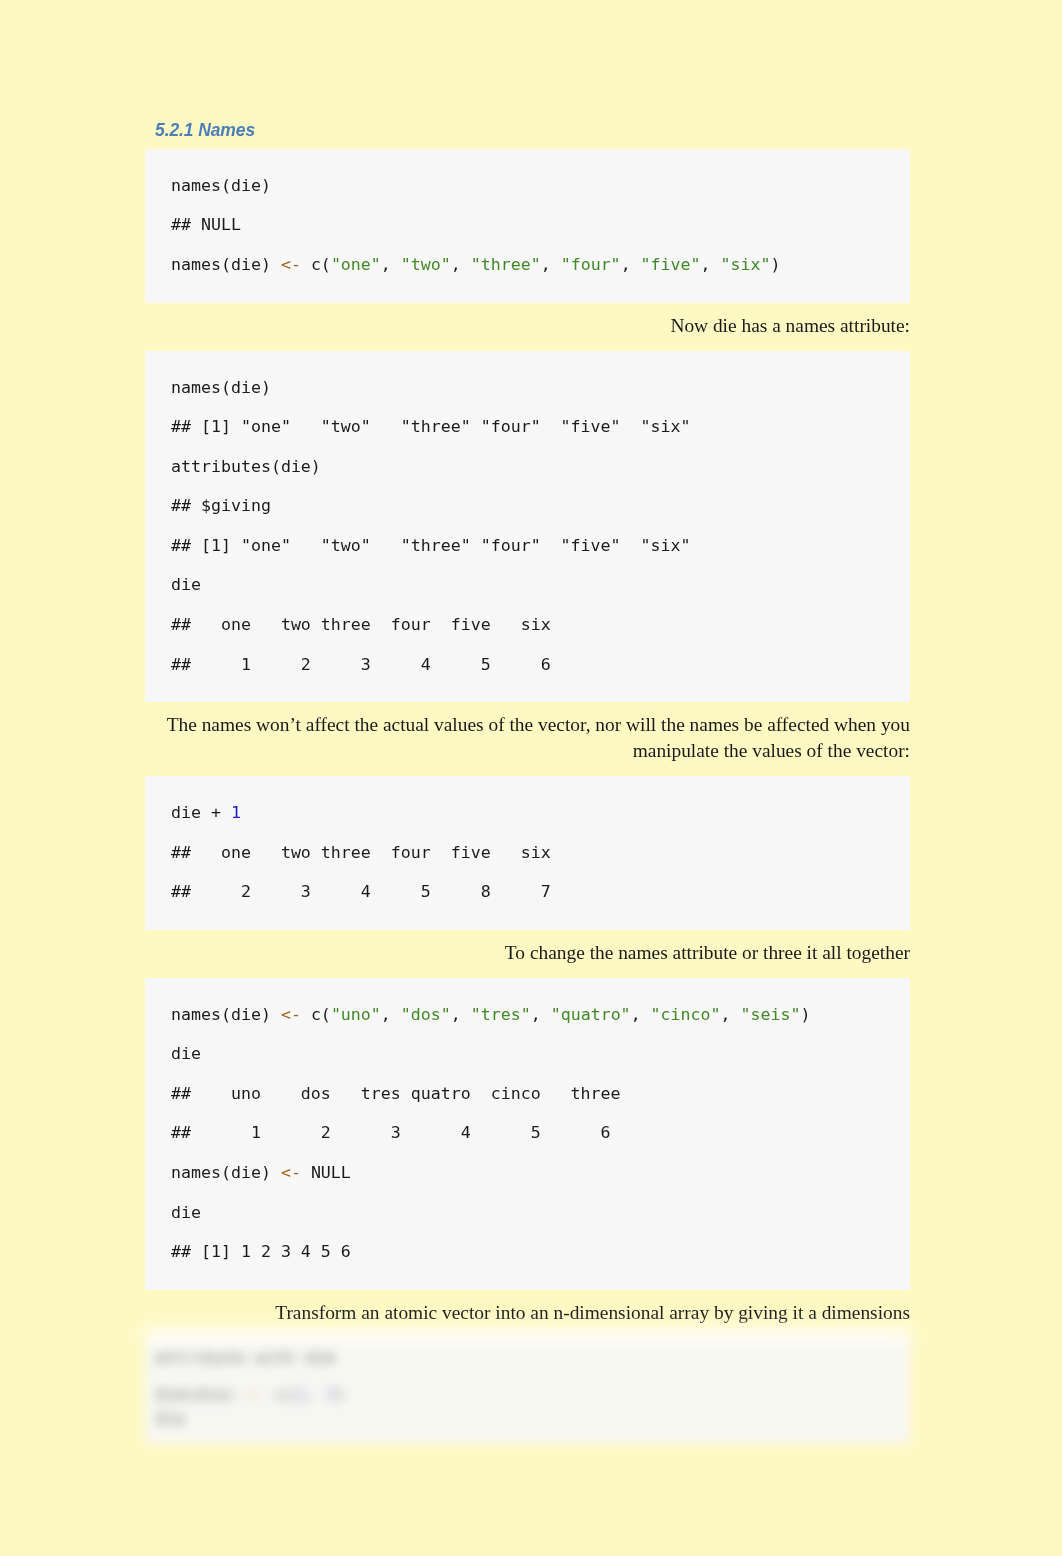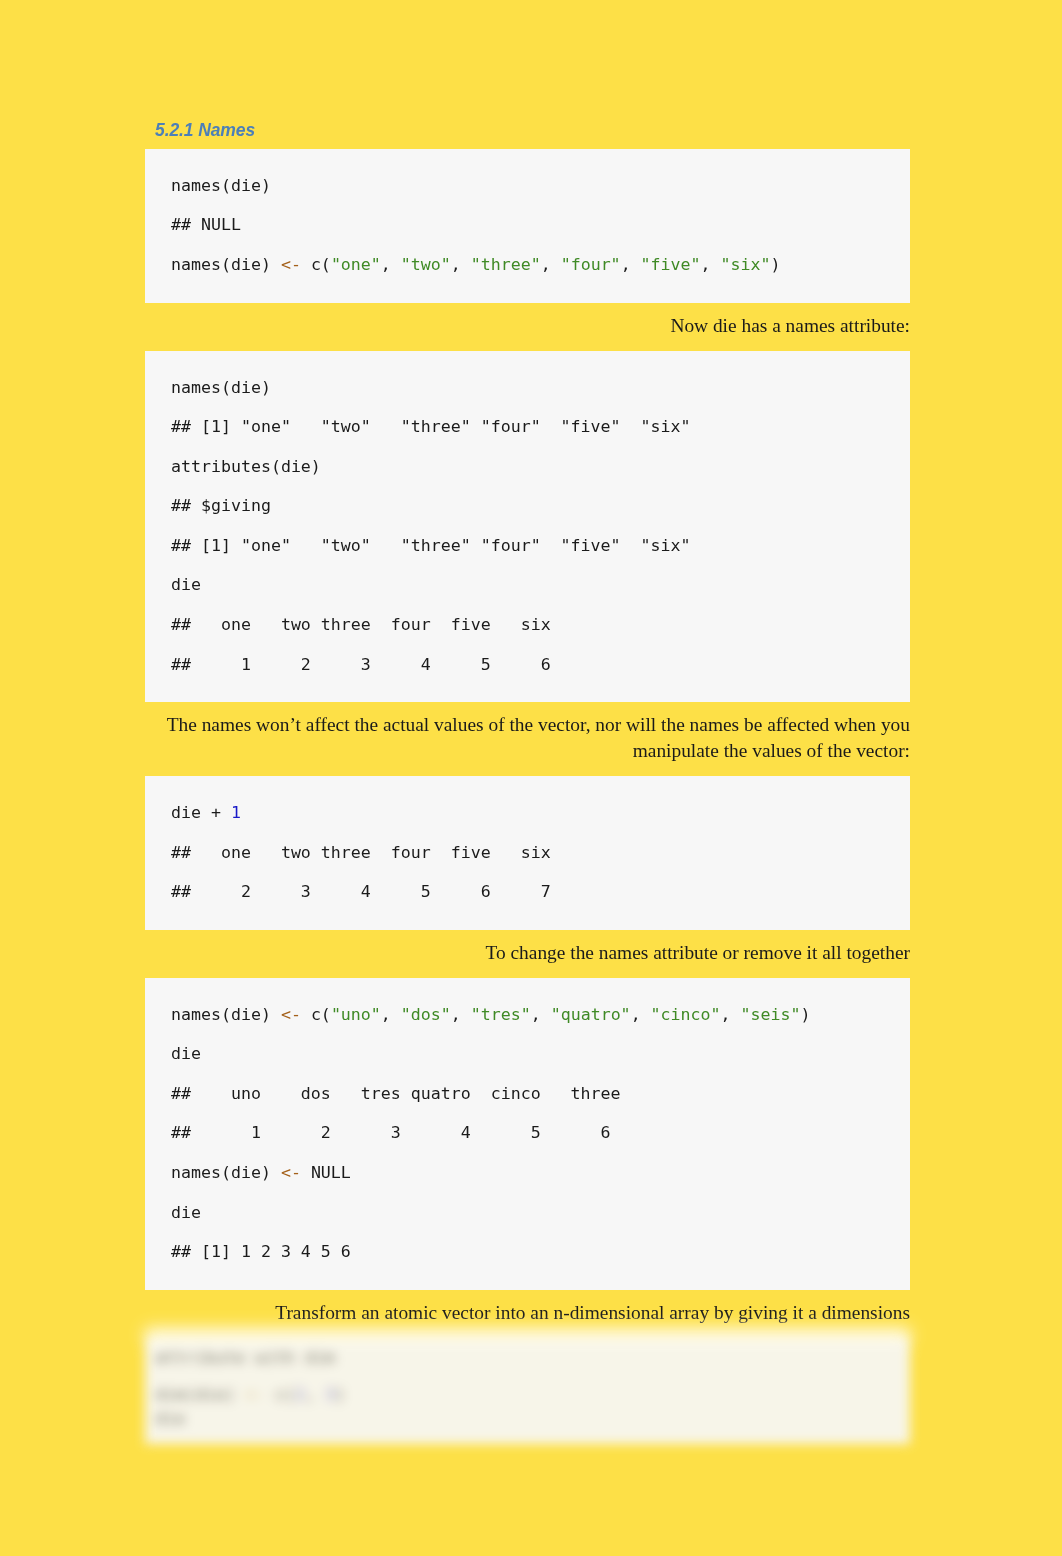--- a/index.html
+++ b/index.html
@@ -14,21 +14,21 @@
     position: relative;
     overflow: hidden;
     font-family: "Liberation Serif", serif;
   }
 
   .page {
     position: absolute;
     left: 0; top: 0;
     width: 1062px;
     height: 1556px;
-    background: #fde047;
+    background: #fef9c3;
   }
 
   .content {
     position: absolute;
     left: 145px;
     top: 112px;
     width: 765px;
   }
 
   
@@ -136,24 +136,24 @@
       <div class="codeline gap-before">die</div>
       <div class="codeline gap-before">##   one   two three  four  five   six</div>
       <div class="codeline">##     1     2     3     4     5     6</div>
     </div>
 
     <p class="prose">The names won’t affect the actual values of the vector, nor will the names be affected when you manipulate the values of the vector:</p>
 
     <div class="codeblock">
       <div class="codeline"><span class="tok-plain">die + </span><span class="tok-num">1</span></div>
       <div class="codeline gap-before">##   one   two three  four  five   six</div>
-      <div class="codeline">##     2     3     4     5     6     7</div>
+      <div class="codeline">##     2     3     4     5     8     7</div>
     </div>
 
-    <p class="prose">To change the names attribute or remove it all together</p>
+    <p class="prose">To change the names attribute or three it all together</p>
 
     <div class="codeblock">
       <div class="codeline"><span class="tok-plain">names(die) </span><span class="tok-op">&lt;-</span><span class="tok-plain"> c(</span><span class="tok-str">"uno"</span><span class="tok-plain">, </span><span class="tok-str">"dos"</span><span class="tok-plain">, </span><span class="tok-str">"tres"</span><span class="tok-plain">, </span><span class="tok-str">"quatro"</span><span class="tok-plain">, </span><span class="tok-str">"cinco"</span><span class="tok-plain">, </span><span class="tok-str">"seis"</span><span class="tok-plain">)</span></div>
       <div class="codeline">die</div>
       <div class="codeline gap-before">##    uno    dos   tres quatro  cinco   three</div>
       <div class="codeline">##      1      2      3      4      5      6</div>
 
       <div class="codeline gap-before"><span class="tok-plain">names(die) </span><span class="tok-op">&lt;-</span><span class="tok-plain"> NULL</span></div>
       <div class="codeline">die</div>
       <div class="codeline gap-before">## [1] 1 2 3 4 5 6</div>

